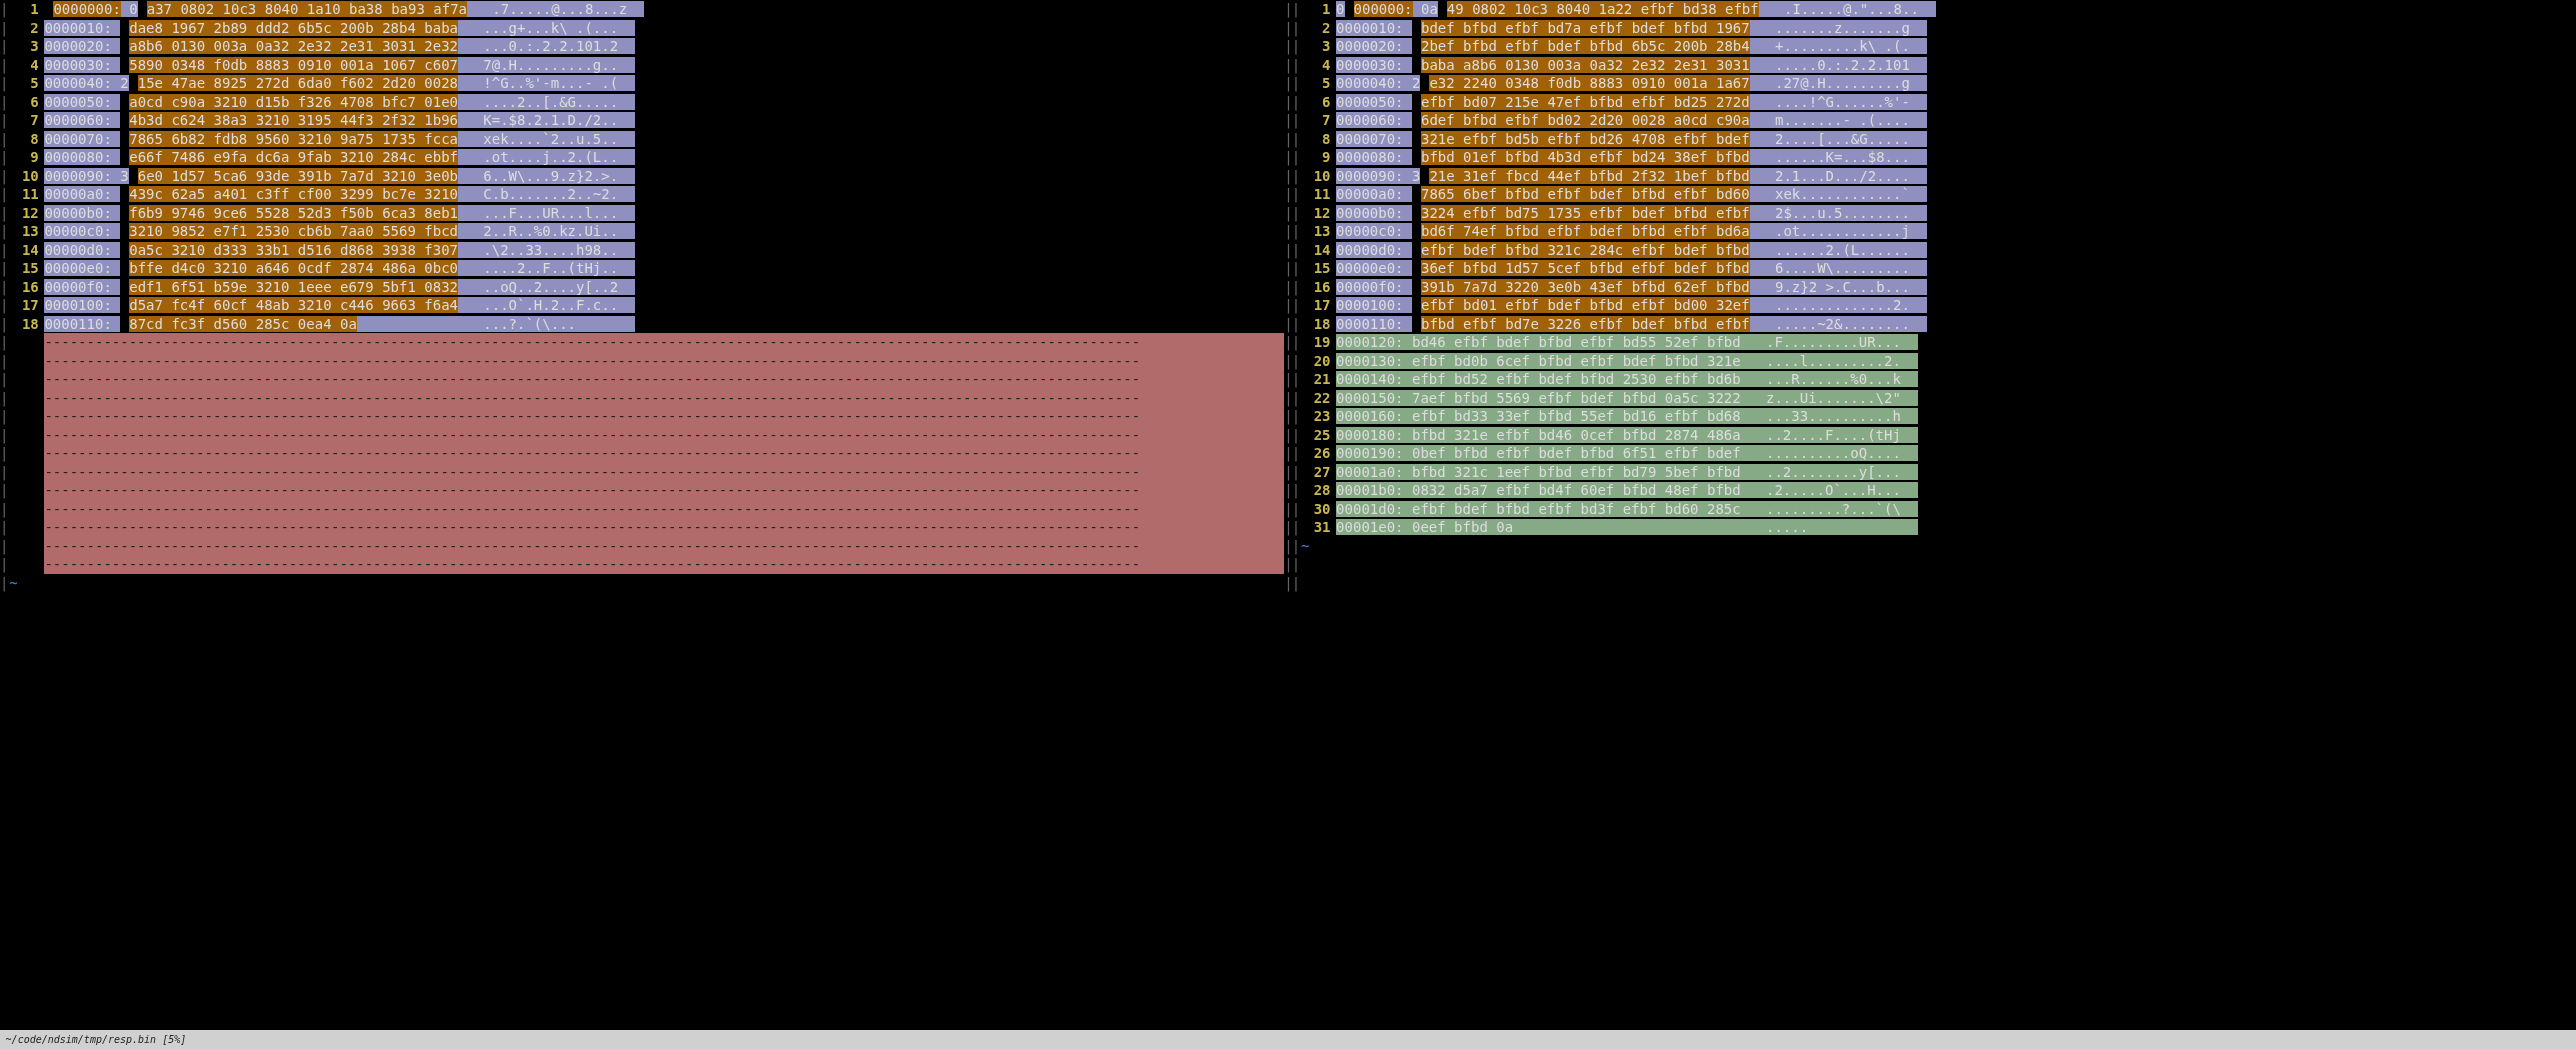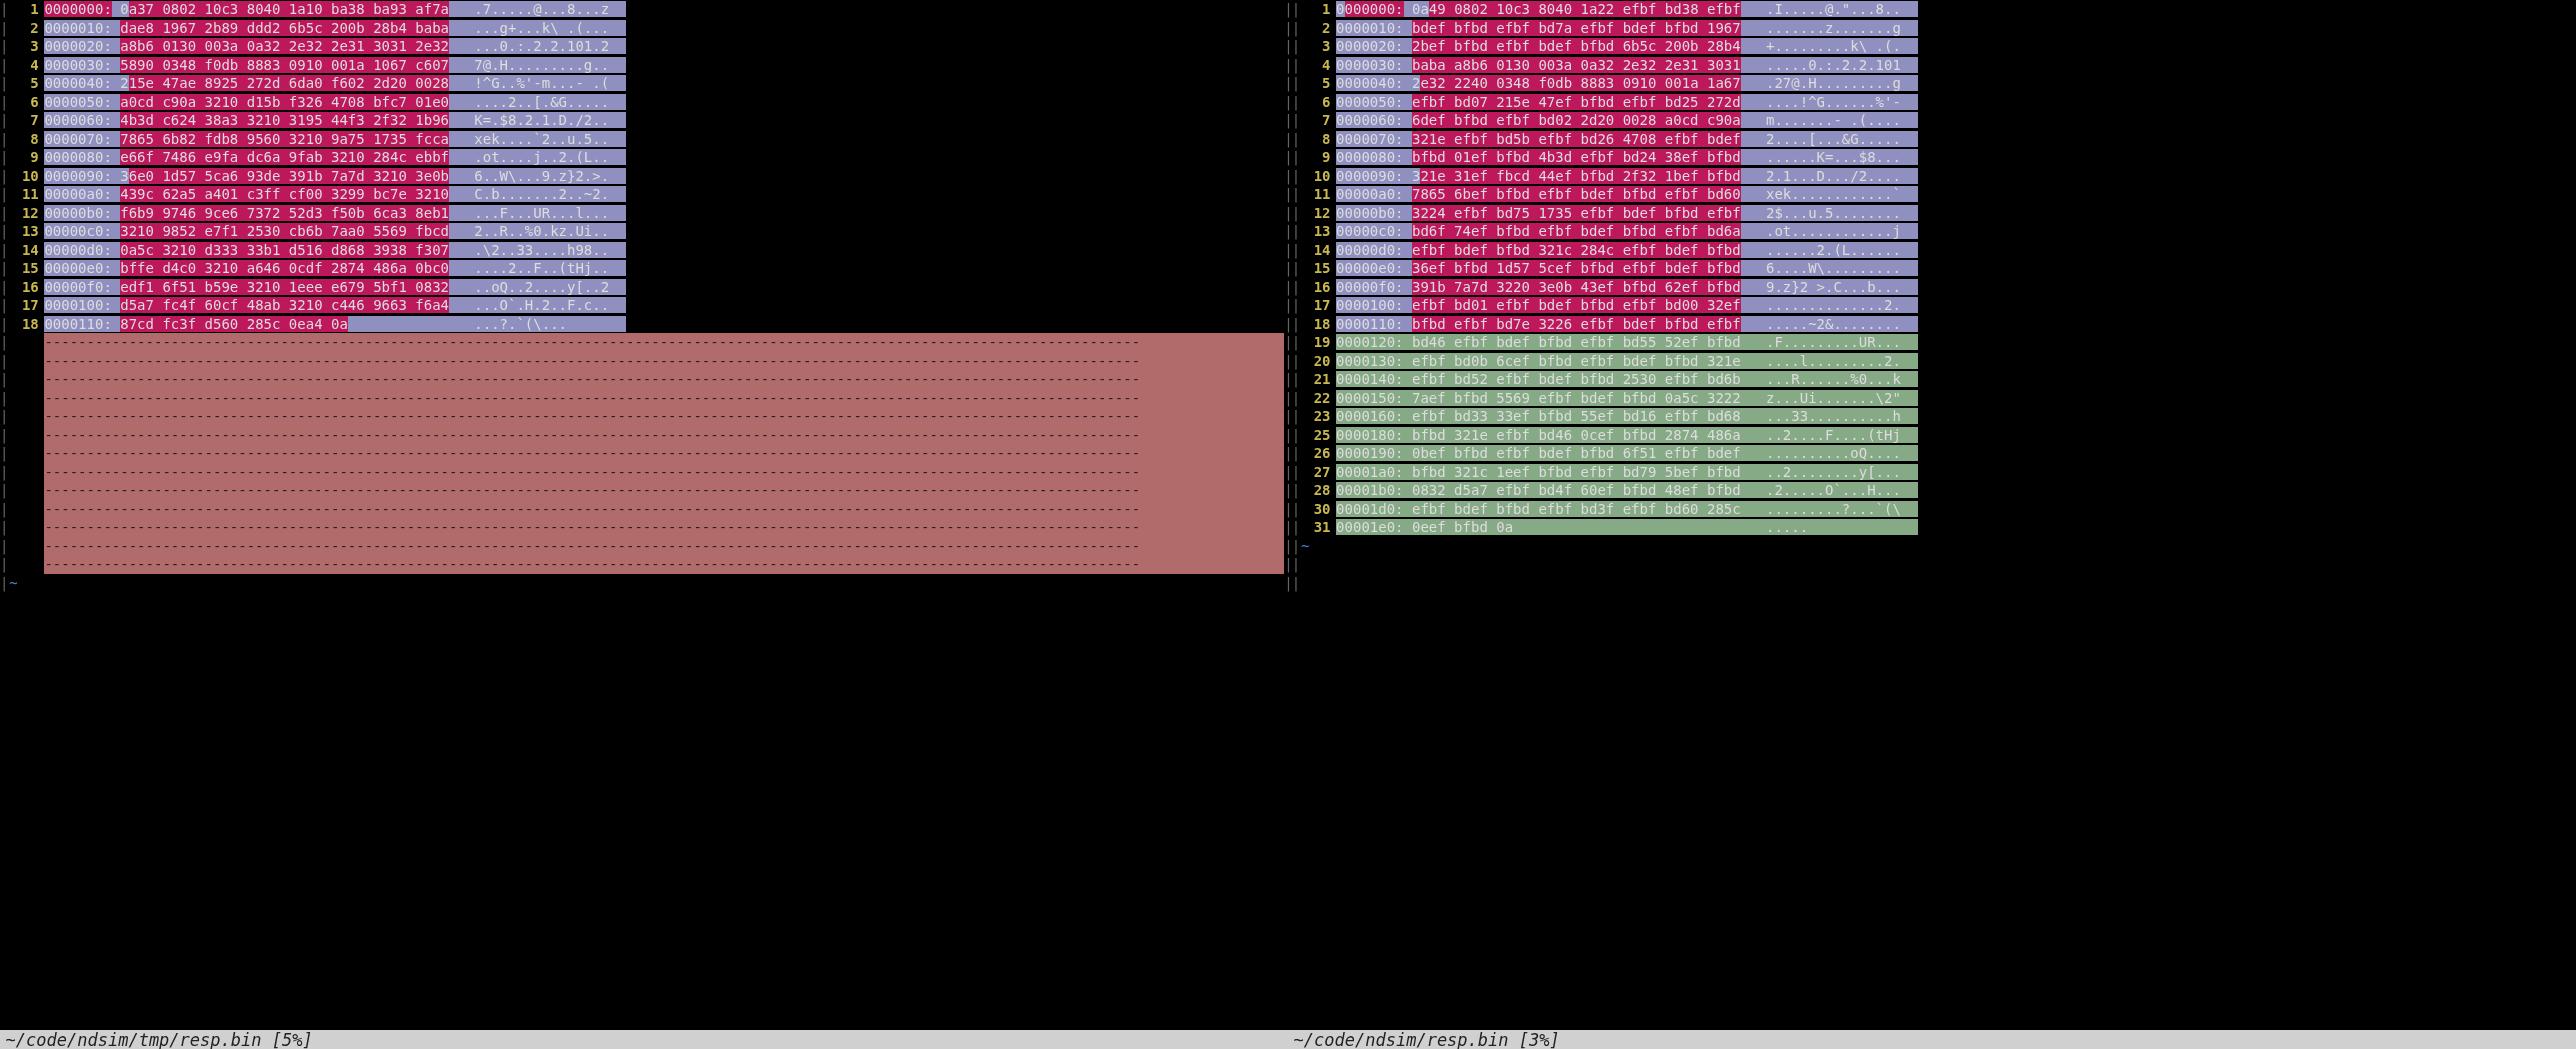--- a/index.html
+++ b/index.html
@@ -55,42 +55,42 @@
   .hexarea {
     flex: 1;
     overflow: hidden;
   }
   .row {
     display: flex;
     height: 18.5px;
     white-space: pre;
   }
   
-  .hl-orange { background: #be185d; }
+  .hl-orange { background: #a16207; margin-left: 9px; }
   .hl-purple { background: #8f90c0; }
   .hl-red    { background: #b26b6b; }
   .hl-green  { background: #86a986; }
   .tilde {
     color: #4a7fd6;
     padding-left: 1.9px;
     height: 18.5px;
   }
   .dashline {
     color: #222;
     letter-spacing: 0px;
   }
   .statusbar {
     height: 20.4px;
     display: flex;
+    flex-direction: column;
     background: #d0d0d0;
     color: #222;
     font-style: italic;
-    font-size: 17px;
+    font-size: 10px;
     line-height: 20.4px;
-    align-items: flex-end;
   }
   .statusbar .lstat, .statusbar .rstat {
     flex: 1;
     padding-left: 5.6px;
   }
   .seg {
     display: inline;
   }
 </style>
 </head>
@@ -139,21 +139,21 @@
         <div class="row"><div class="gutter">2</div><div class="hexarea"><span class="seg hl-purple">0000010:</span><span class="seg hl-purple"> </span><span class="seg hl-orange">dae8 1967 2b89 ddd2 6b5c 200b 28b4 baba</span><span class="seg hl-purple">   </span><span class="seg hl-purple">...g+...k\ .(...</span><span class="seg hl-purple">  </span></div></div>
         <div class="row"><div class="gutter">3</div><div class="hexarea"><span class="seg hl-purple">0000020:</span><span class="seg hl-purple"> </span><span class="seg hl-orange">a8b6 0130 003a 0a32 2e32 2e31 3031 2e32</span><span class="seg hl-purple">   </span><span class="seg hl-purple">...0.:.2.2.101.2</span><span class="seg hl-purple">  </span></div></div>
         <div class="row"><div class="gutter">4</div><div class="hexarea"><span class="seg hl-purple">0000030:</span><span class="seg hl-purple"> </span><span class="seg hl-orange">5890 0348 f0db 8883 0910 001a 1067 c607</span><span class="seg hl-purple">   </span><span class="seg hl-purple">7@.H.........g..</span><span class="seg hl-purple">  </span></div></div>
         <div class="row"><div class="gutter">5</div><div class="hexarea"><span class="seg hl-purple">0000040:</span><span class="seg hl-purple"> </span><span class="seg hl-purple">2</span><span class="seg hl-orange">15e 47ae 8925 272d 6da0 f602 2d20 0028</span><span class="seg hl-purple">   </span><span class="seg hl-purple">!^G..%'-m...- .(</span><span class="seg hl-purple">  </span></div></div>
         <div class="row"><div class="gutter">6</div><div class="hexarea"><span class="seg hl-purple">0000050:</span><span class="seg hl-purple"> </span><span class="seg hl-orange">a0cd c90a 3210 d15b f326 4708 bfc7 01e0</span><span class="seg hl-purple">   </span><span class="seg hl-purple">....2..[.&amp;G.....</span><span class="seg hl-purple">  </span></div></div>
         <div class="row"><div class="gutter">7</div><div class="hexarea"><span class="seg hl-purple">0000060:</span><span class="seg hl-purple"> </span><span class="seg hl-orange">4b3d c624 38a3 3210 3195 44f3 2f32 1b96</span><span class="seg hl-purple">   </span><span class="seg hl-purple">K=.$8.2.1.D./2..</span><span class="seg hl-purple">  </span></div></div>
         <div class="row"><div class="gutter">8</div><div class="hexarea"><span class="seg hl-purple">0000070:</span><span class="seg hl-purple"> </span><span class="seg hl-orange">7865 6b82 fdb8 9560 3210 9a75 1735 fcca</span><span class="seg hl-purple">   </span><span class="seg hl-purple">xek....`2..u.5..</span><span class="seg hl-purple">  </span></div></div>
         <div class="row"><div class="gutter">9</div><div class="hexarea"><span class="seg hl-purple">0000080:</span><span class="seg hl-purple"> </span><span class="seg hl-orange">e66f 7486 e9fa dc6a 9fab 3210 284c ebbf</span><span class="seg hl-purple">   </span><span class="seg hl-purple">.ot....j..2.(L..</span><span class="seg hl-purple">  </span></div></div>
         <div class="row"><div class="gutter">10</div><div class="hexarea"><span class="seg hl-purple">0000090:</span><span class="seg hl-purple"> </span><span class="seg hl-purple">3</span><span class="seg hl-orange">6e0 1d57 5ca6 93de 391b 7a7d 3210 3e0b</span><span class="seg hl-purple">   </span><span class="seg hl-purple">6..W\...9.z}2.&gt;.</span><span class="seg hl-purple">  </span></div></div>
         <div class="row"><div class="gutter">11</div><div class="hexarea"><span class="seg hl-purple">00000a0:</span><span class="seg hl-purple"> </span><span class="seg hl-orange">439c 62a5 a401 c3ff cf00 3299 bc7e 3210</span><span class="seg hl-purple">   </span><span class="seg hl-purple">C.b.......2..~2.</span><span class="seg hl-purple">  </span></div></div>
-        <div class="row"><div class="gutter">12</div><div class="hexarea"><span class="seg hl-purple">00000b0:</span><span class="seg hl-purple"> </span><span class="seg hl-orange">f6b9 9746 9ce6 7372 52d3 f50b 6ca3 8eb1</span><span class="seg hl-purple">   </span><span class="seg hl-purple">...F...UR...l...</span><span class="seg hl-purple">  </span></div></div>
+        <div class="row"><div class="gutter">12</div><div class="hexarea"><span class="seg hl-purple">00000b0:</span><span class="seg hl-purple"> </span><span class="seg hl-orange">f6b9 9746 9ce6 5528 52d3 f50b 6ca3 8eb1</span><span class="seg hl-purple">   </span><span class="seg hl-purple">...F...UR...l...</span><span class="seg hl-purple">  </span></div></div>
         <div class="row"><div class="gutter">13</div><div class="hexarea"><span class="seg hl-purple">00000c0:</span><span class="seg hl-purple"> </span><span class="seg hl-orange">3210 9852 e7f1 2530 cb6b 7aa0 5569 fbcd</span><span class="seg hl-purple">   </span><span class="seg hl-purple">2..R..%0.kz.Ui..</span><span class="seg hl-purple">  </span></div></div>
         <div class="row"><div class="gutter">14</div><div class="hexarea"><span class="seg hl-purple">00000d0:</span><span class="seg hl-purple"> </span><span class="seg hl-orange">0a5c 3210 d333 33b1 d516 d868 3938 f307</span><span class="seg hl-purple">   </span><span class="seg hl-purple">.\2..33....h98..</span><span class="seg hl-purple">  </span></div></div>
         <div class="row"><div class="gutter">15</div><div class="hexarea"><span class="seg hl-purple">00000e0:</span><span class="seg hl-purple"> </span><span class="seg hl-orange">bffe d4c0 3210 a646 0cdf 2874 486a 0bc0</span><span class="seg hl-purple">   </span><span class="seg hl-purple">....2..F..(tHj..</span><span class="seg hl-purple">  </span></div></div>
         <div class="row"><div class="gutter">16</div><div class="hexarea"><span class="seg hl-purple">00000f0:</span><span class="seg hl-purple"> </span><span class="seg hl-orange">edf1 6f51 b59e 3210 1eee e679 5bf1 0832</span><span class="seg hl-purple">   </span><span class="seg hl-purple">..oQ..2....y[..2</span><span class="seg hl-purple">  </span></div></div>
         <div class="row"><div class="gutter">17</div><div class="hexarea"><span class="seg hl-purple">0000100:</span><span class="seg hl-purple"> </span><span class="seg hl-orange">d5a7 fc4f 60cf 48ab 3210 c446 9663 f6a4</span><span class="seg hl-purple">   </span><span class="seg hl-purple">...O`.H.2..F.c..</span><span class="seg hl-purple">  </span></div></div>
         <div class="row"><div class="gutter">18</div><div class="hexarea"><span class="seg hl-purple">0000110:</span><span class="seg hl-purple"> </span><span class="seg hl-orange">87cd fc3f d560 285c 0ea4 0a</span><span class="seg hl-purple">               </span><span class="seg hl-purple">...?.`(\...</span><span class="seg hl-purple">       </span></div></div>
         <div class="row"><div class="gutter"></div><div class="hexarea hl-red"><span class="dashline">----------------------------------------------------------------------------------------------------------------------------------</span></div></div>
         <div class="row"><div class="gutter"></div><div class="hexarea hl-red"><span class="dashline">----------------------------------------------------------------------------------------------------------------------------------</span></div></div>
         <div class="row"><div class="gutter"></div><div class="hexarea hl-red"><span class="dashline">----------------------------------------------------------------------------------------------------------------------------------</span></div></div>
         <div class="row"><div class="gutter"></div><div class="hexarea hl-red"><span class="dashline">----------------------------------------------------------------------------------------------------------------------------------</span></div></div>

